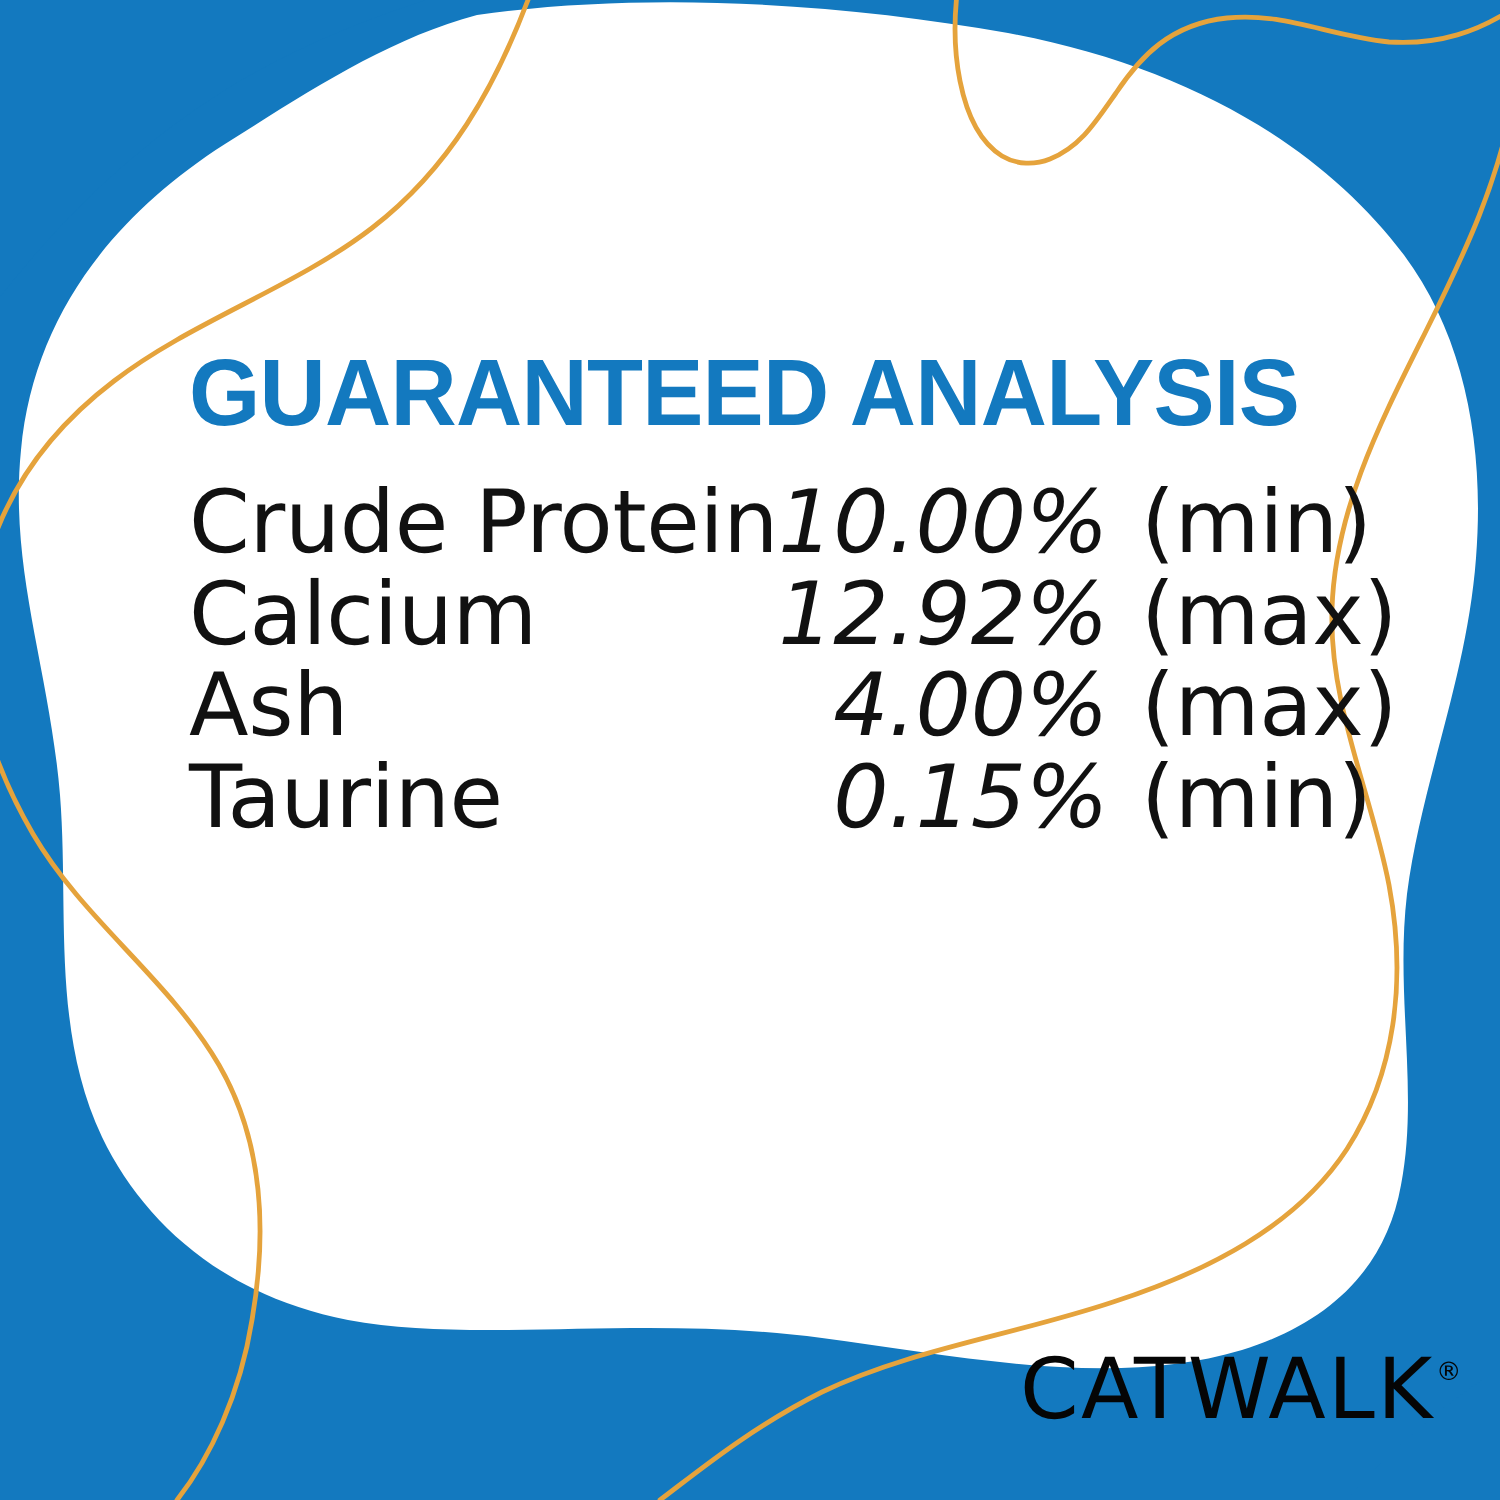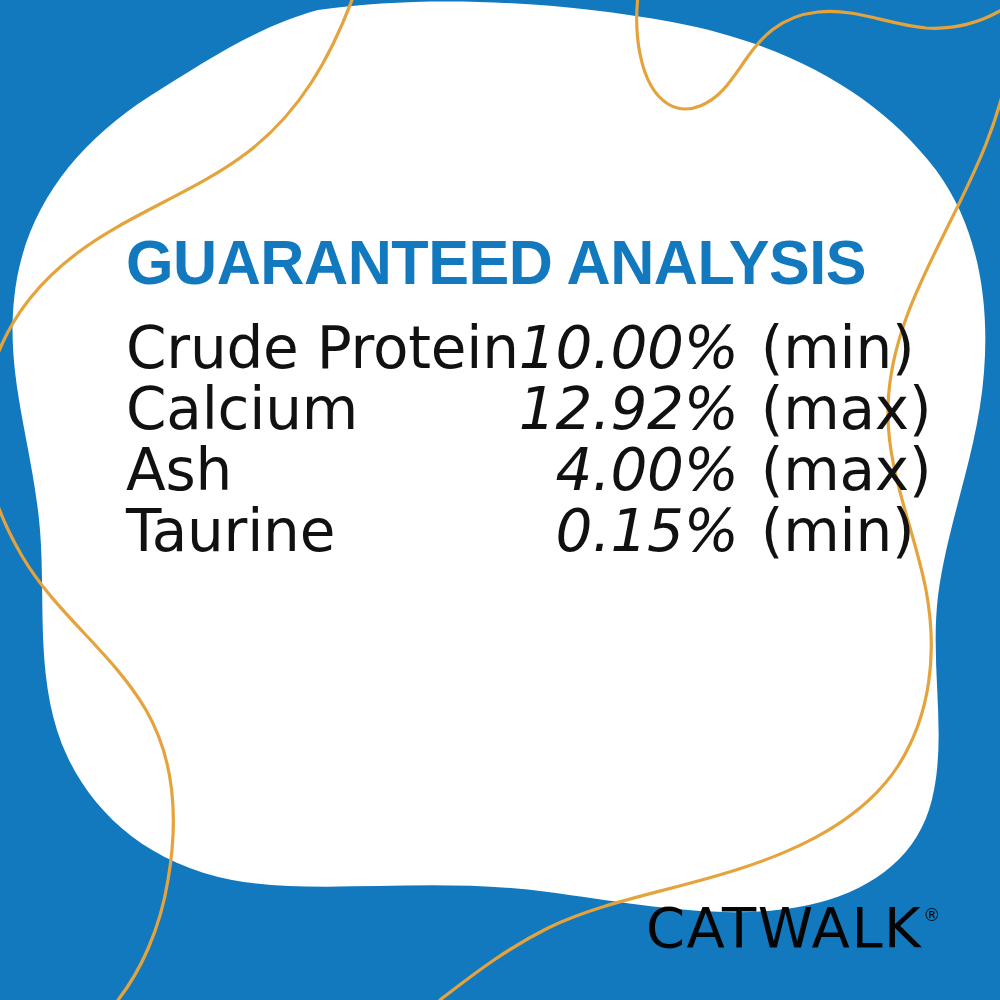--- a/index.html
+++ b/index.html
@@ -84,21 +84,21 @@
     font-style: italic;
   }
   .cell-qualifier {
     text-align: left;
     width: 170px;
   }
 
   
   .brand-logo {
     position: absolute;
-    left: 646px;
+    left: 680px;
     top: 893px;
     font-family: "DejaVu Sans", "Liberation Sans", sans-serif;
     font-weight: 400;
     font-size: 56px;
     line-height: 56px;
     letter-spacing: 1.5px;
     color: #050505;
     white-space: nowrap;
   }
   .brand-logo .reg {

